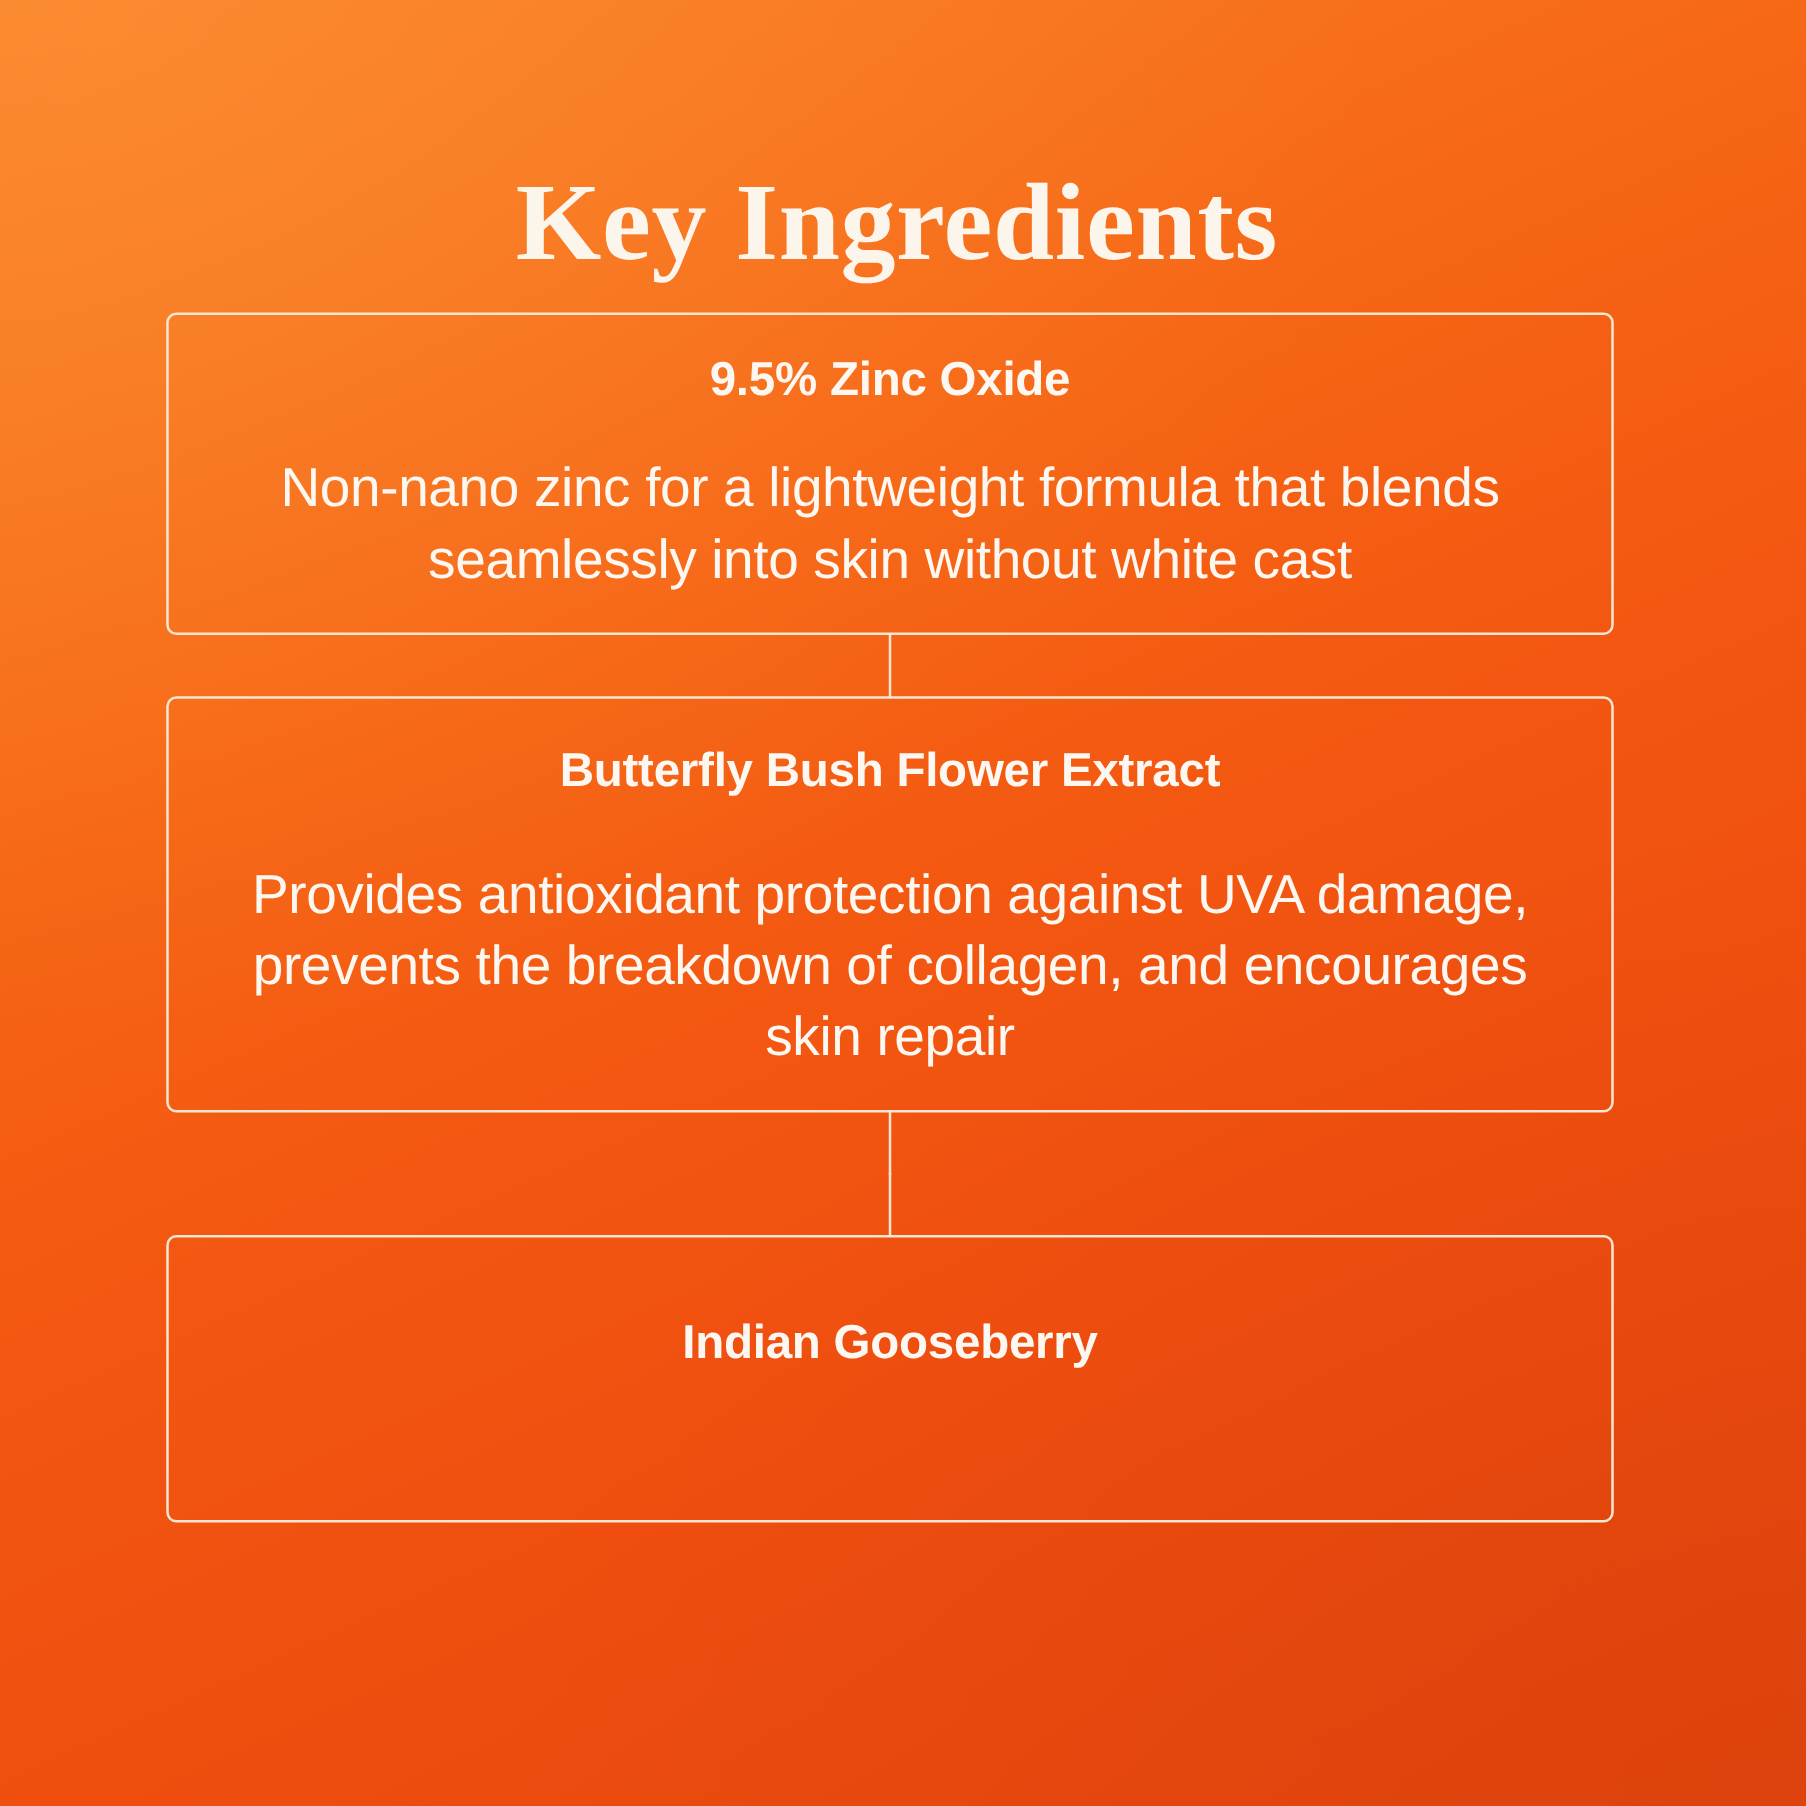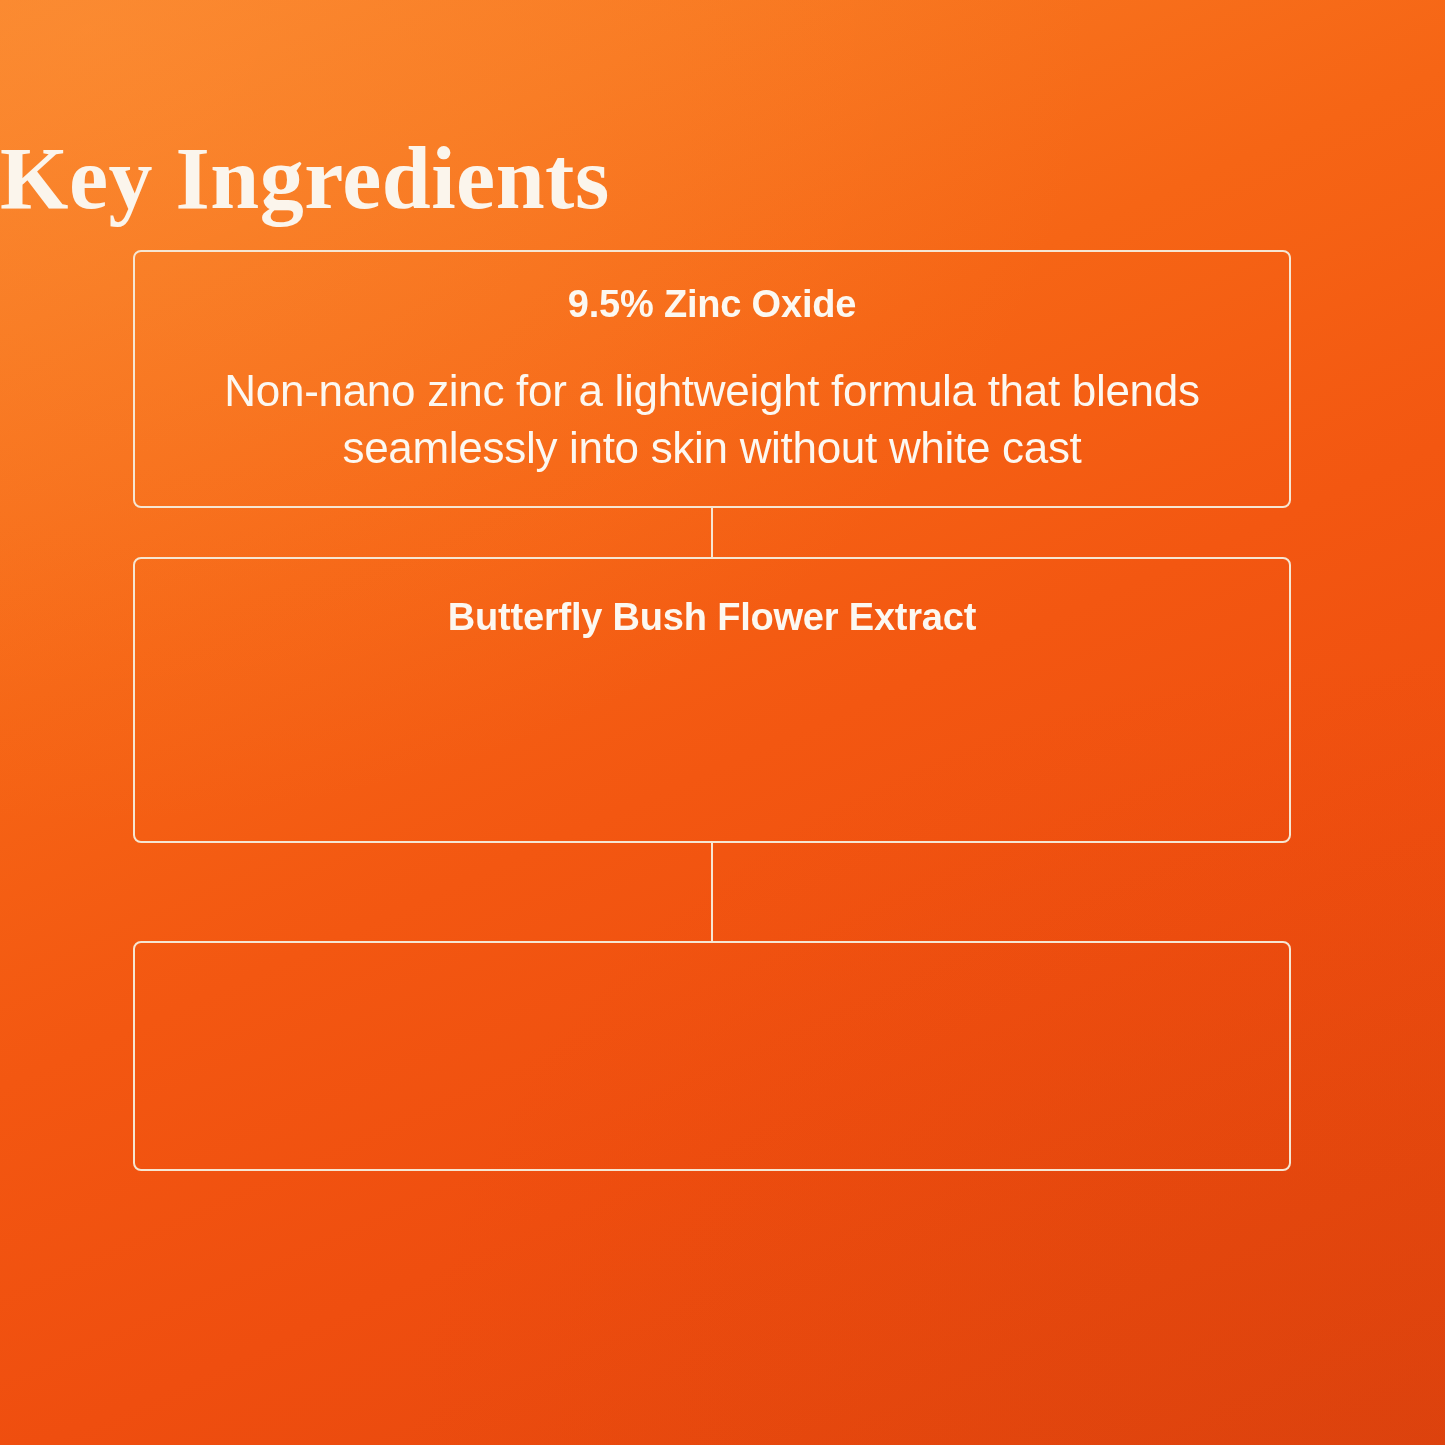--- a/index.html
+++ b/index.html
@@ -34,21 +34,21 @@
     background:
       radial-gradient(120% 95% at 6% 2%, rgba(255,160,70,0.30) 0%, rgba(255,160,70,0.0) 58%),
       radial-gradient(110% 85% at 96% 98%, rgba(200,55,8,0.22) 0%, rgba(200,55,8,0.0) 62%);
   }
 
   .page-title {
     position: absolute;
     left: 0;
     right: 10px;
     top: 76px;
-    text-align: left;
+    text-align: center;
     font-family: "Liberation Serif", serif;
     font-weight: 700;
     font-size: 88px;
     line-height: 1.0;
     letter-spacing: 0.5px;
     color: #FBF5EC;
     z-index: 3;
   }
 
   .cards {
@@ -132,24 +132,26 @@
 
     <div class="card c1">
       <div class="card-heading">9.5% Zinc Oxide</div>
       <div class="card-body">Non-nano zinc for a lightweight formula that blends seamlessly into skin without white cast</div>
     </div>
 
     <div class="connector"></div>
 
     <div class="card c2">
       <div class="card-heading">Butterfly Bush Flower Extract</div>
+      <div class="card-body">Provides antioxidant protection against UVA damage, prevents the breakdown of collagen, and encourages skin repair</div>
     </div>
 
     <div class="connector"></div>
 
 
     <div class="connector"></div>
 
     <div class="card c4">
+      <div class="card-heading">Indian Gooseberry</div>
     </div>
 
   </div>
 </div>
 
 </body></html>

